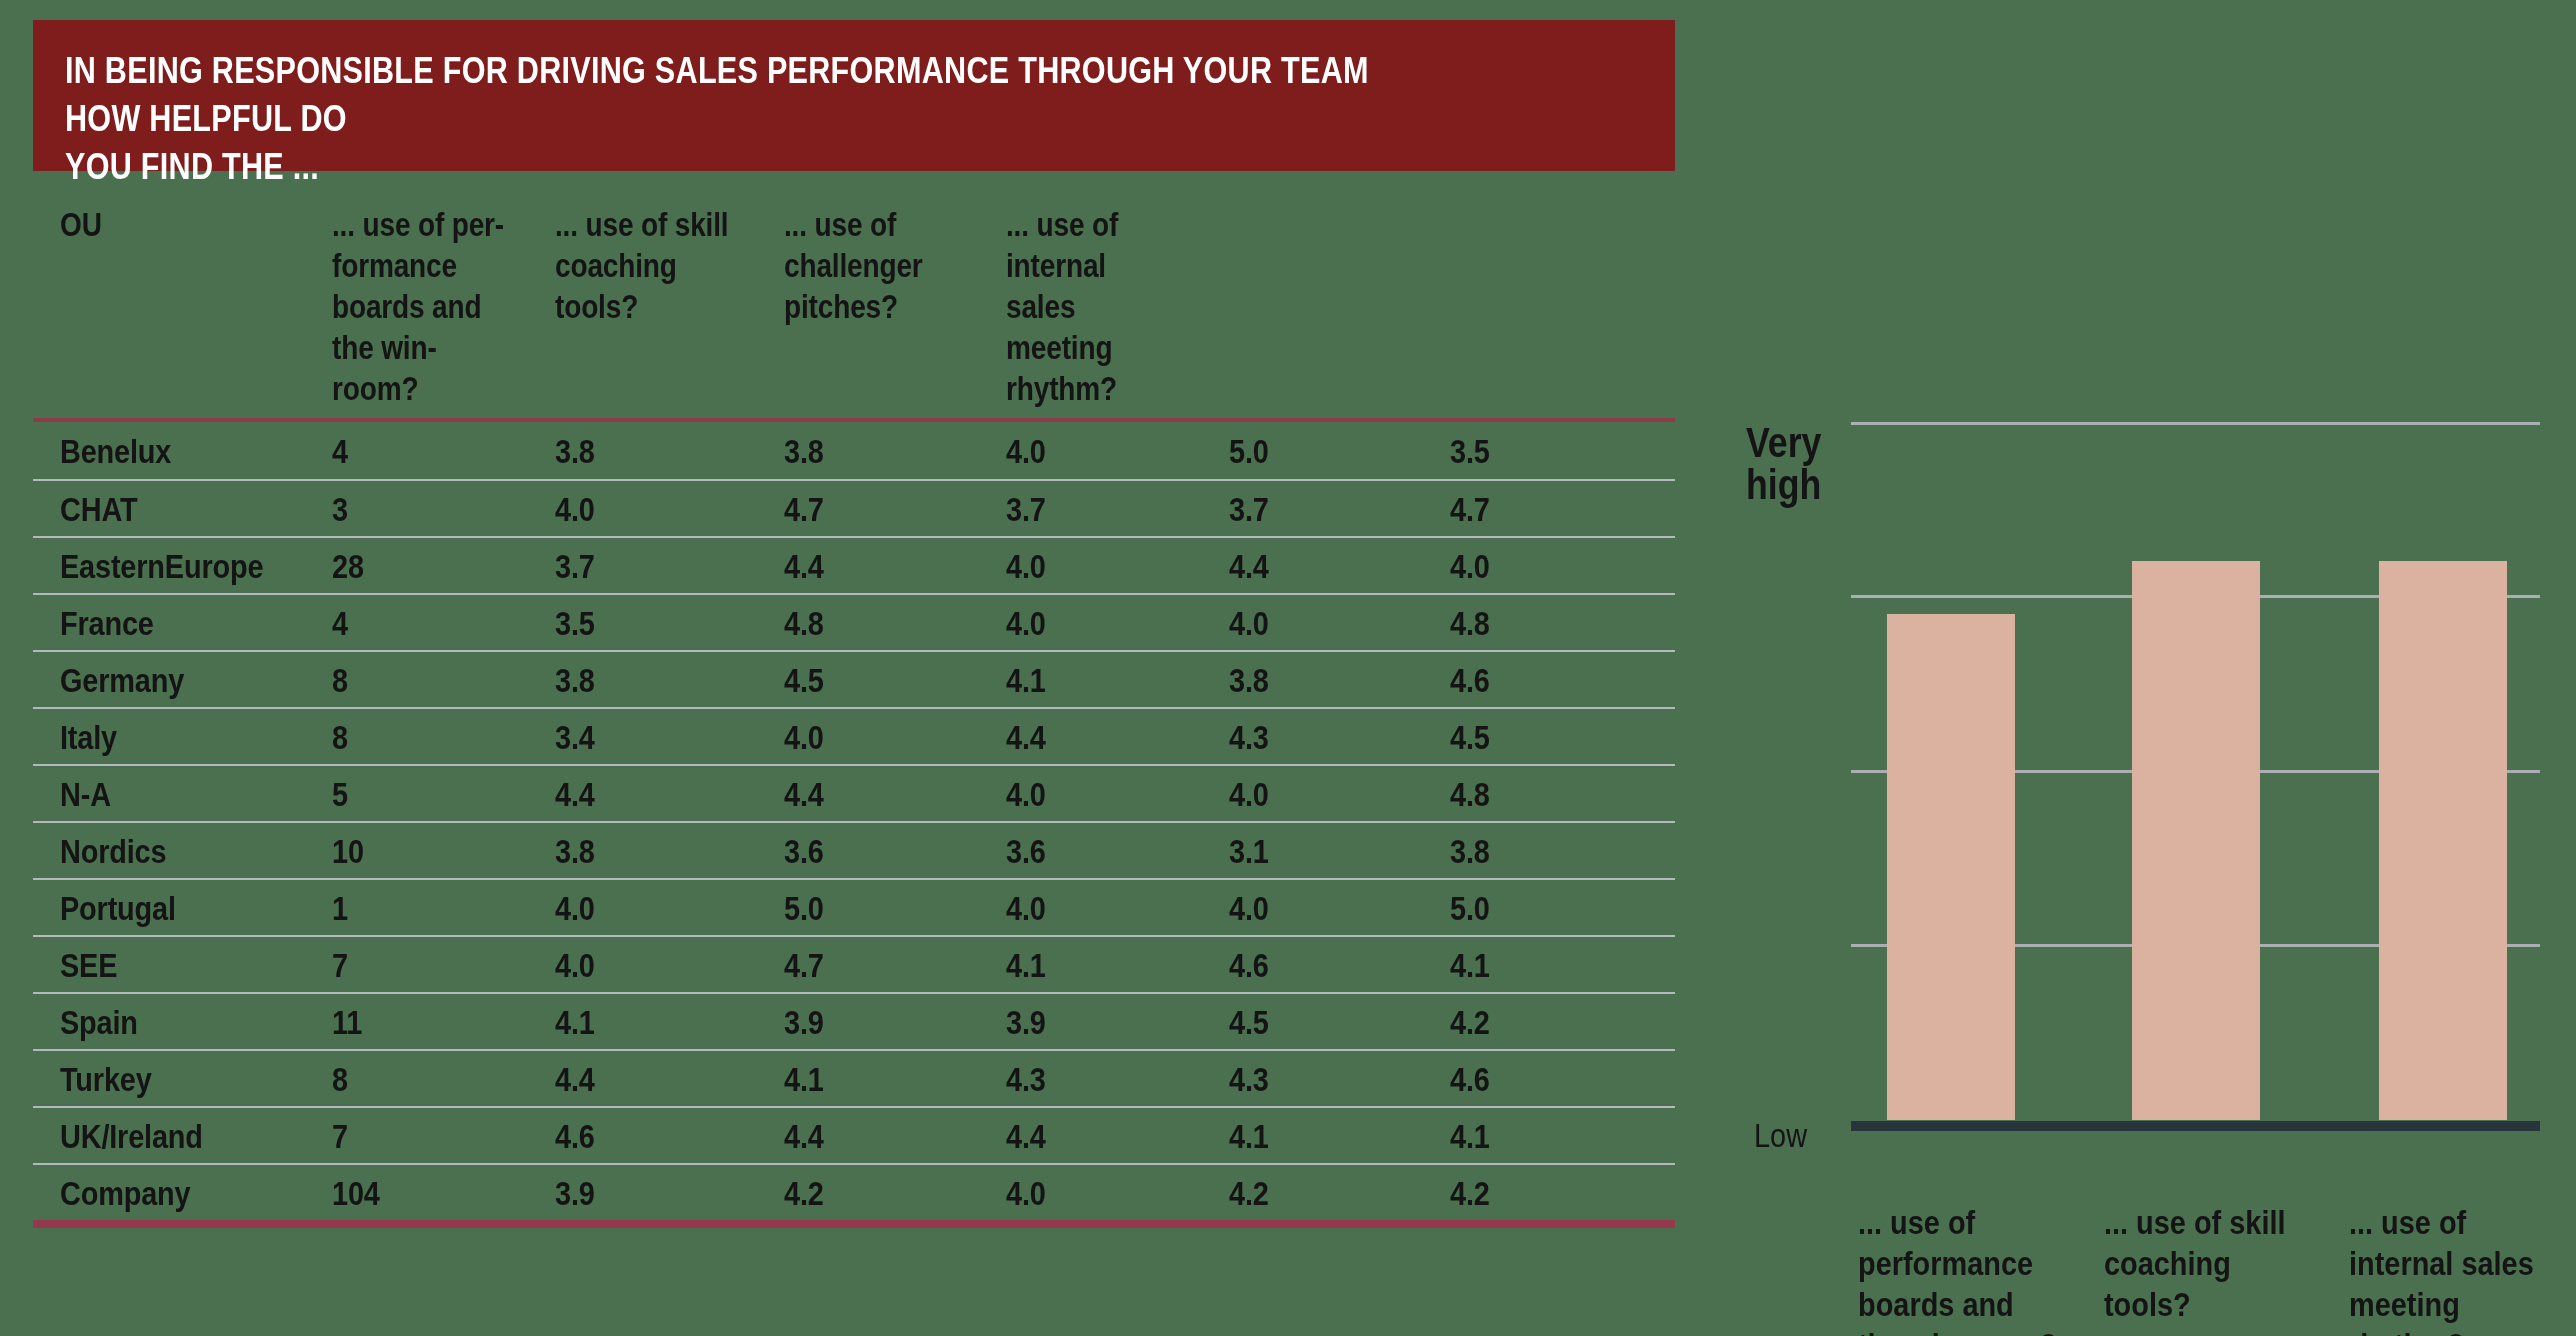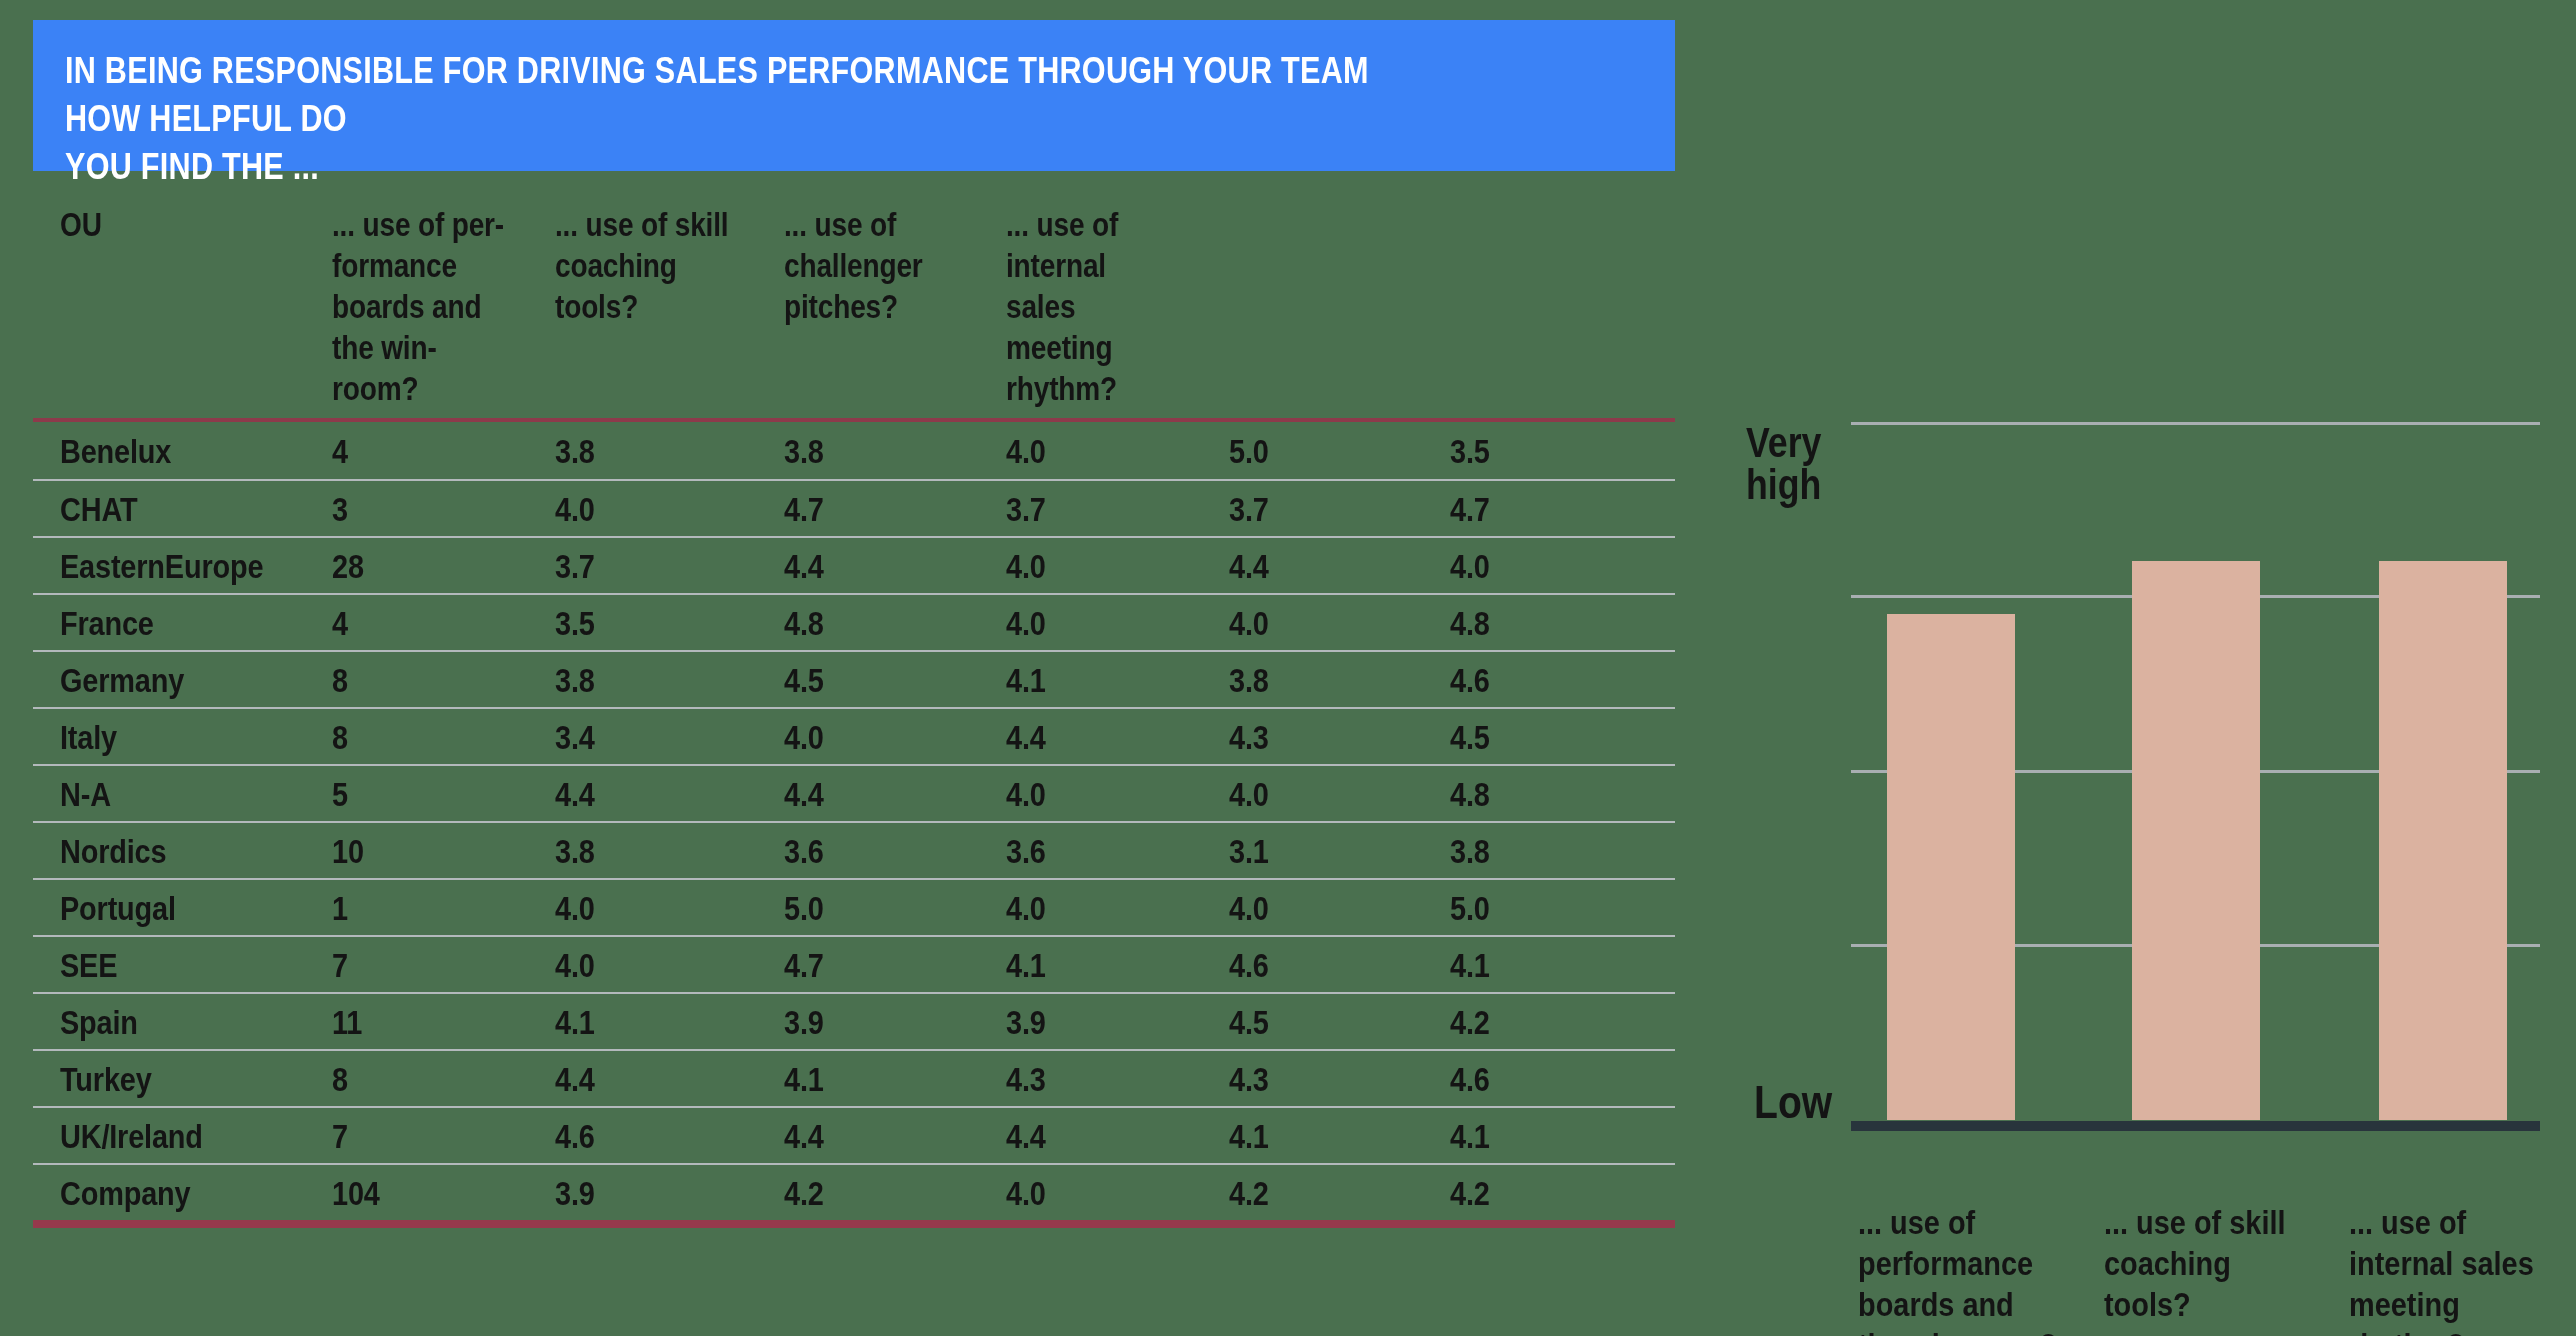--- a/index.html
+++ b/index.html
@@ -10,21 +10,21 @@
     font-family:"Liberation Sans", sans-serif;
     color:#141414;
     overflow:hidden;
   }
   .cond { display:inline-block; transform:scaleX(0.85); transform-origin:0 50%; }
   .cond-top { display:inline-block; transform:scaleX(0.85); transform-origin:0 0; }
 
   
   .banner {
     position:absolute; left:33px; top:20px; width:1642px; height:151px;
-    background:#3b82f6; color:#FFFFFF;
+    background:#7f1d1d; color:#FFFFFF;
     padding:27px 4px 0 32px;
   }
   .banner-text {
     font-size:36px; font-weight:700; line-height:48px;
     white-space:pre-line; letter-spacing:0.3px;
   }
 
   
   .datatable { position:absolute; left:33px; top:198px; width:1642px; }
   .thead, .trow {
@@ -52,22 +52,22 @@
   .gridline { position:absolute; left:0; width:100%; height:3px; background:#A9AFB2; z-index:1; }
   .g0 { top:0; } .g1 { top:173px; } .g2 { top:348px; } .g3 { top:522px; }
   .bar { position:absolute; bottom:0; width:128px; background:#DBB2A0; z-index:2; }
   .bar0 { left:36px; } .bar1 { left:281px; } .bar2 { left:528px; }
   .axis { position:absolute; left:1851px; top:1121px; width:689px; height:10px; background:#28343C; z-index:3; }
   .ylab-top {
     position:absolute; left:1746px; top:380px;
     font-size:42px; font-weight:700; line-height:42px; white-space:pre-line;
   }
   .ylab-bottom {
-    position:absolute; left:1754px; top:1081px;
-    font-size:46px; font-weight:700; line-height:42px;
+    position:absolute; left:1754px; top:1114px;
+    font-size:34px; font-weight:400; line-height:42px;
   }
   .xlab {
     position:absolute; top:1161px; width:248px;
     font-size:34px; font-weight:700; line-height:41px; white-space:pre-line;
   }
   .xlab0 { left:1858px; } .xlab1 { left:2104px; } .xlab2 { left:2349px; }
 </style>
 </head>
 <body>
 

